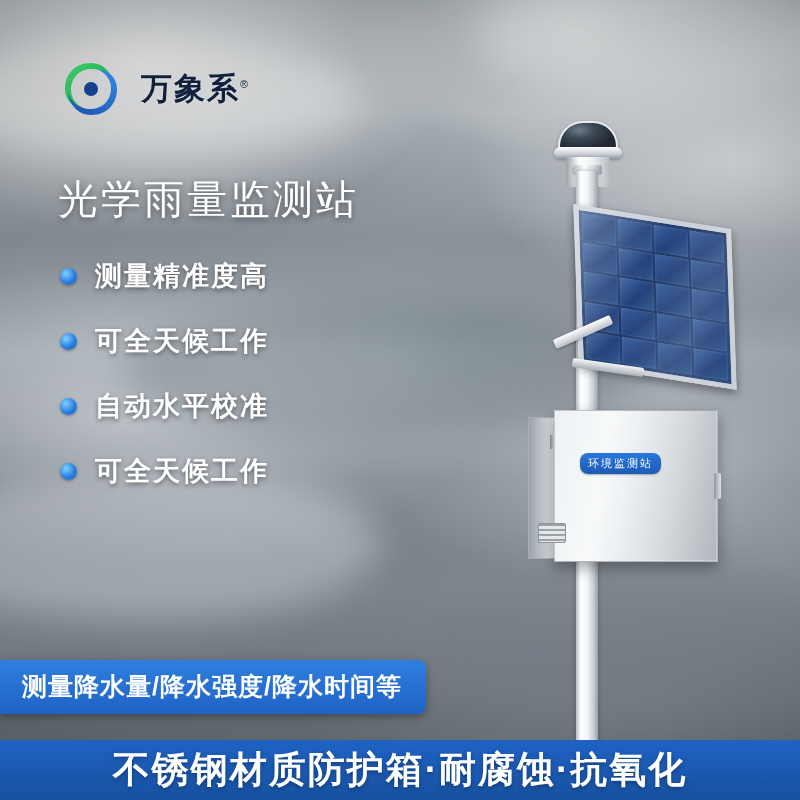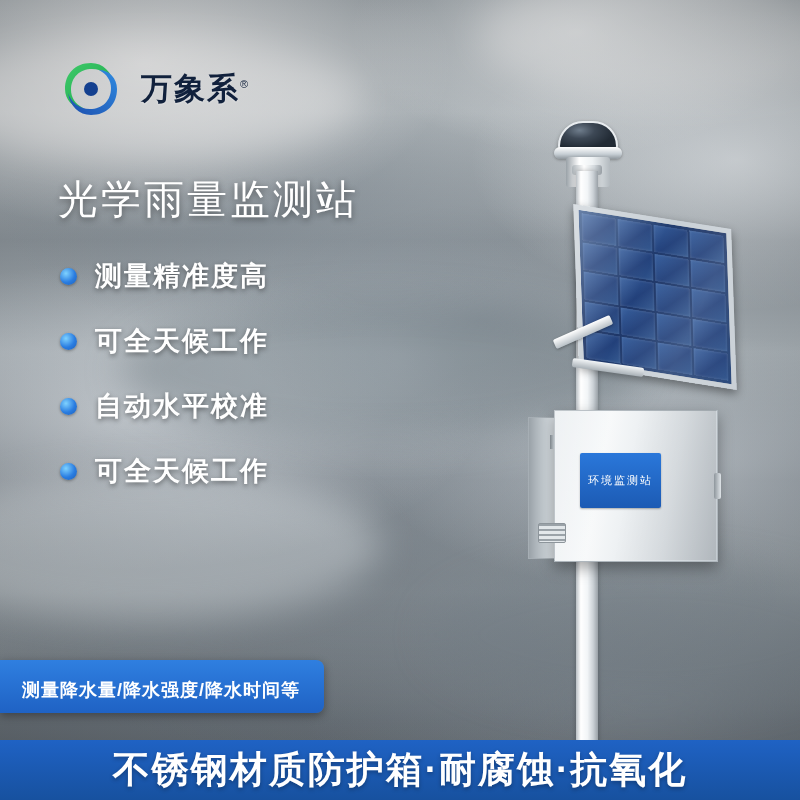--- a/index.html
+++ b/index.html
@@ -59,22 +59,22 @@
   }
   .feature-text{
     color:#ffffff;font-size:27px;font-weight:600;letter-spacing:2px;
     text-shadow:0 2px 5px rgba(0,0,0,.45);
   }
 
   
   .pill{
     position:absolute;left:0;top:660px;
     background:linear-gradient(180deg,#2f7fe0 0%,#1f62c4 100%);
-    color:#fff;font-size:18px;font-weight:600;letter-spacing:1px;
-    padding:18px 24px 11px 22px;
+    color:#fff;font-size:25px;font-weight:600;letter-spacing:1px;
+    padding:10px 24px 11px 22px;
     border-radius:0 8px 8px 0;
     box-shadow:0 3px 8px rgba(0,0,0,.35);
     white-space:nowrap;
   }
   .bottom-bar{
     position:absolute;left:0;right:0;bottom:0;height:60px;
     background:linear-gradient(180deg,#1f62c4 0%,#17519f 100%);
     display:flex;align-items:center;justify-content:center;
   }
   .bottom-bar span{
@@ -161,21 +161,21 @@
   }
   .box-left{
     position:absolute;left:98px;top:312px;width:30px;height:140px;
     background:linear-gradient(90deg,#9aa2a8,#cdd4d9 60%,#e3e8eb);
     border:1px solid #a6aeb4;
   }
   .box-label{
     position:absolute;left:150px;top:348px;
     background:linear-gradient(180deg,#2a77da,#1c5bb4);
     color:#fff;font-size:11px;letter-spacing:2px;
-    padding:20px 8px;border-radius:2px;
+    padding:3px 8px;border-radius:8px;
     box-shadow:0 1px 2px rgba(0,0,0,.3);
   }
   .vent{
     position:absolute;left:108px;top:418px;width:26px;height:18px;
     background:repeating-linear-gradient(180deg,#9aa2a8 0 2px,#e2e7ea 2px 5px);
     border:1px solid #8d959b;border-radius:2px;
   }
   .latch{
     position:absolute;left:284px;top:368px;width:7px;height:26px;
     background:linear-gradient(90deg,#8e969c,#dfe4e8);border-radius:2px;

